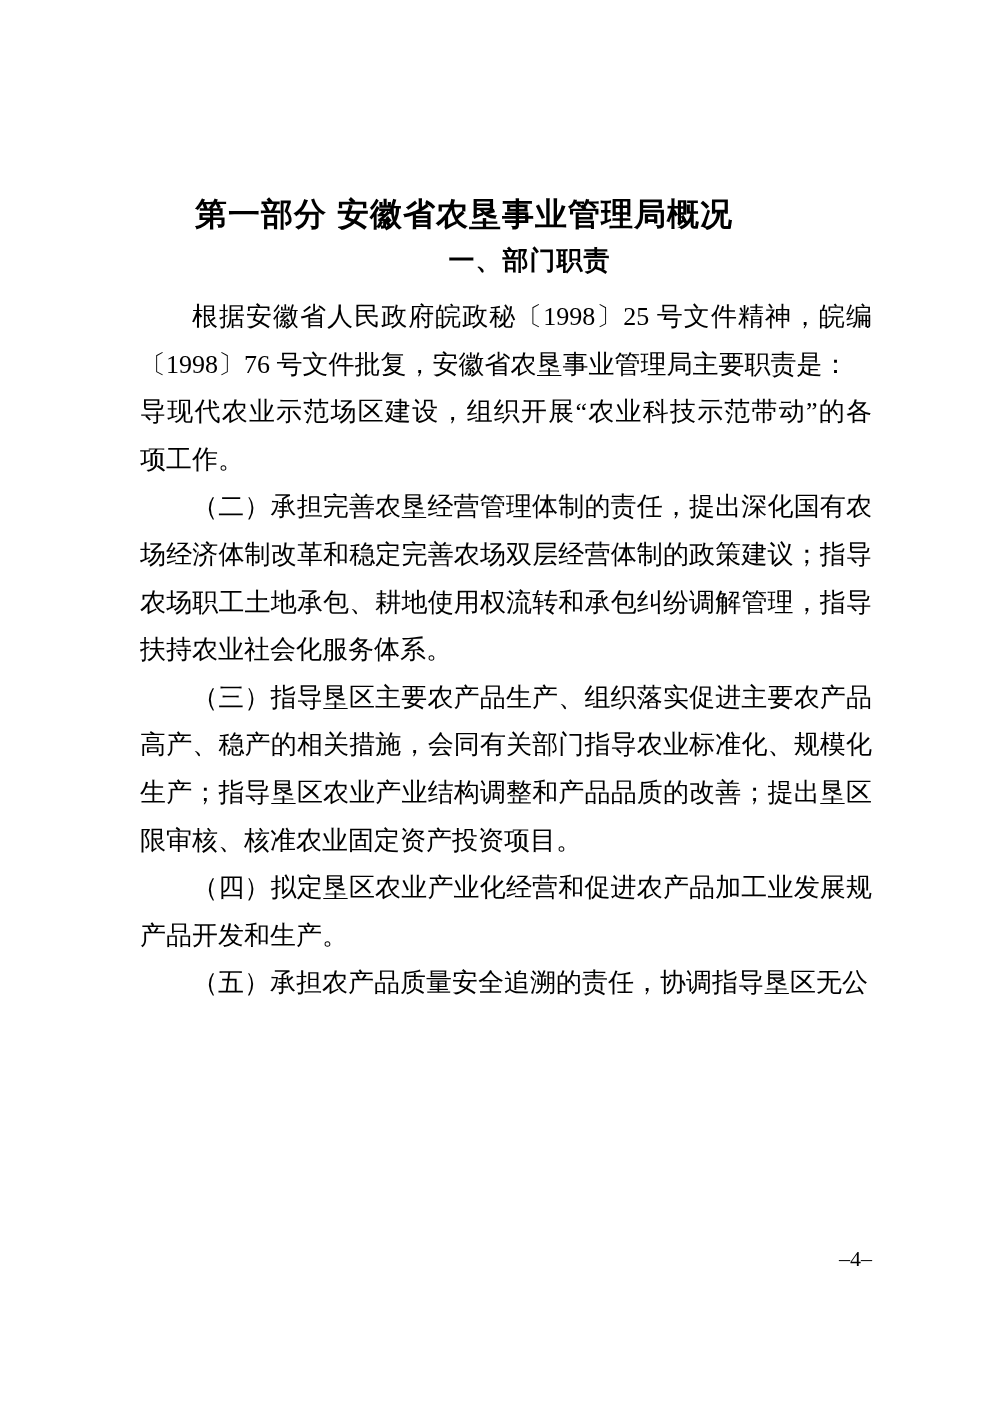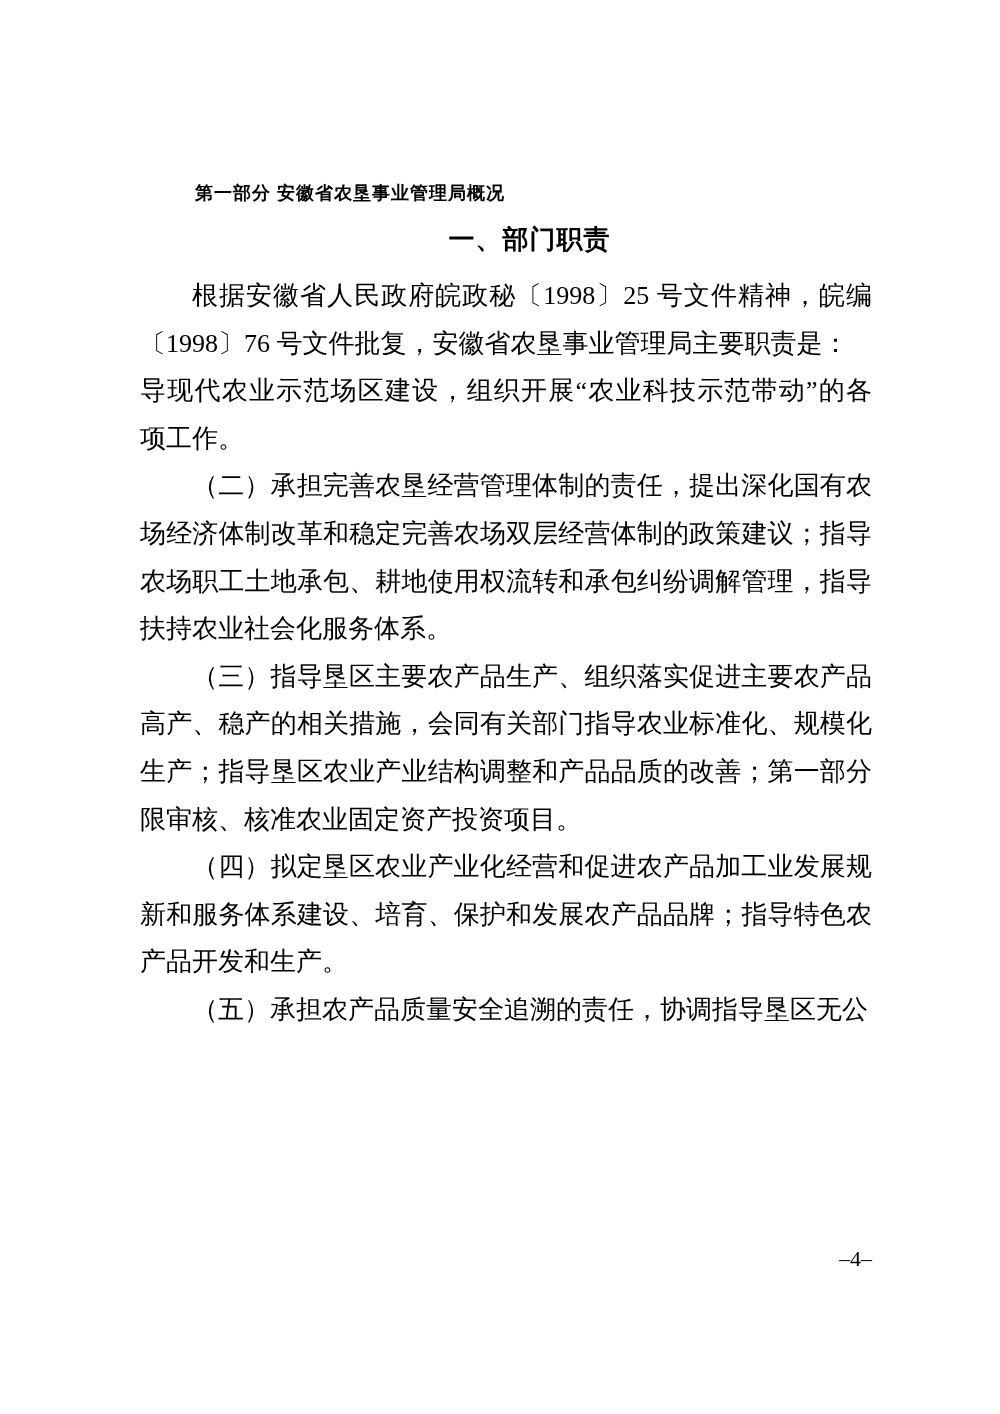--- a/index.html
+++ b/index.html
@@ -18,25 +18,26 @@
   }
   .content {
     position: absolute;
     left: 140px;
     top: 170px;
     width: 732px;
   }
   .doc-title {
     font-family: "Liberation Sans", sans-serif;
     font-weight: 700;
-    font-size: 18px;
+    font-size: 32px;
     line-height: 46px;
     margin-left: 55px;
     letter-spacing: 1px;
     white-space: nowrap;
+    margin-top: 21px;
   }
   .section-heading {
     font-family: "Liberation Sans", sans-serif;
     font-weight: 700;
     font-size: 26px;
     line-height: 46px;
     margin-left: 47px;
     letter-spacing: 1px;
     white-space: nowrap;
     text-align: center;
@@ -78,22 +79,21 @@
         <div class="line first">根据安徽省人民政府皖政秘〔1998〕25 号文件精神，皖编办</div>
         <div class="line last">〔1998〕76 号文件批复，安徽省农垦事业管理局主要职责是：</div>
         <div class="line">导现代农业示范场区建设，组织开展“农业科技示范带动”的各</div>
         <div class="line last">项工作。</div>
         <div class="line first">（二）承担完善农垦经营管理体制的责任，提出深化国有农</div>
         <div class="line">场经济体制改革和稳定完善农场双层经营体制的政策建议；指导</div>
         <div class="line">农场职工土地承包、耕地使用权流转和承包纠纷调解管理，指导</div>
         <div class="line last">扶持农业社会化服务体系。</div>
         <div class="line first">（三）指导垦区主要农产品生产、组织落实促进主要农产品</div>
         <div class="line">高产、稳产的相关措施，会同有关部门指导农业标准化、规模化</div>
-        <div class="line">生产；指导垦区农业产业结构调整和产品品质的改善；第一部分</div>
+        <div class="line">生产；指导垦区农业产业结构调整和产品品质的改善；提出垦区</div>
         <div class="line last">限审核、核准农业固定资产投资项目。</div>
         <div class="line first">（四）拟定垦区农业产业化经营和促进农产品加工业发展规</div>
-        <div class="line">新和服务体系建设、培育、保护和发展农产品品牌；指导特色农</div>
         <div class="line last">产品开发和生产。</div>
         <div class="line first last">（五）承担农产品质量安全追溯的责任，协调指导垦区无公</div>
       </div>
   </div>
   <div class="page-footer">–4–</div>
 </div>
 
 </body></html>

